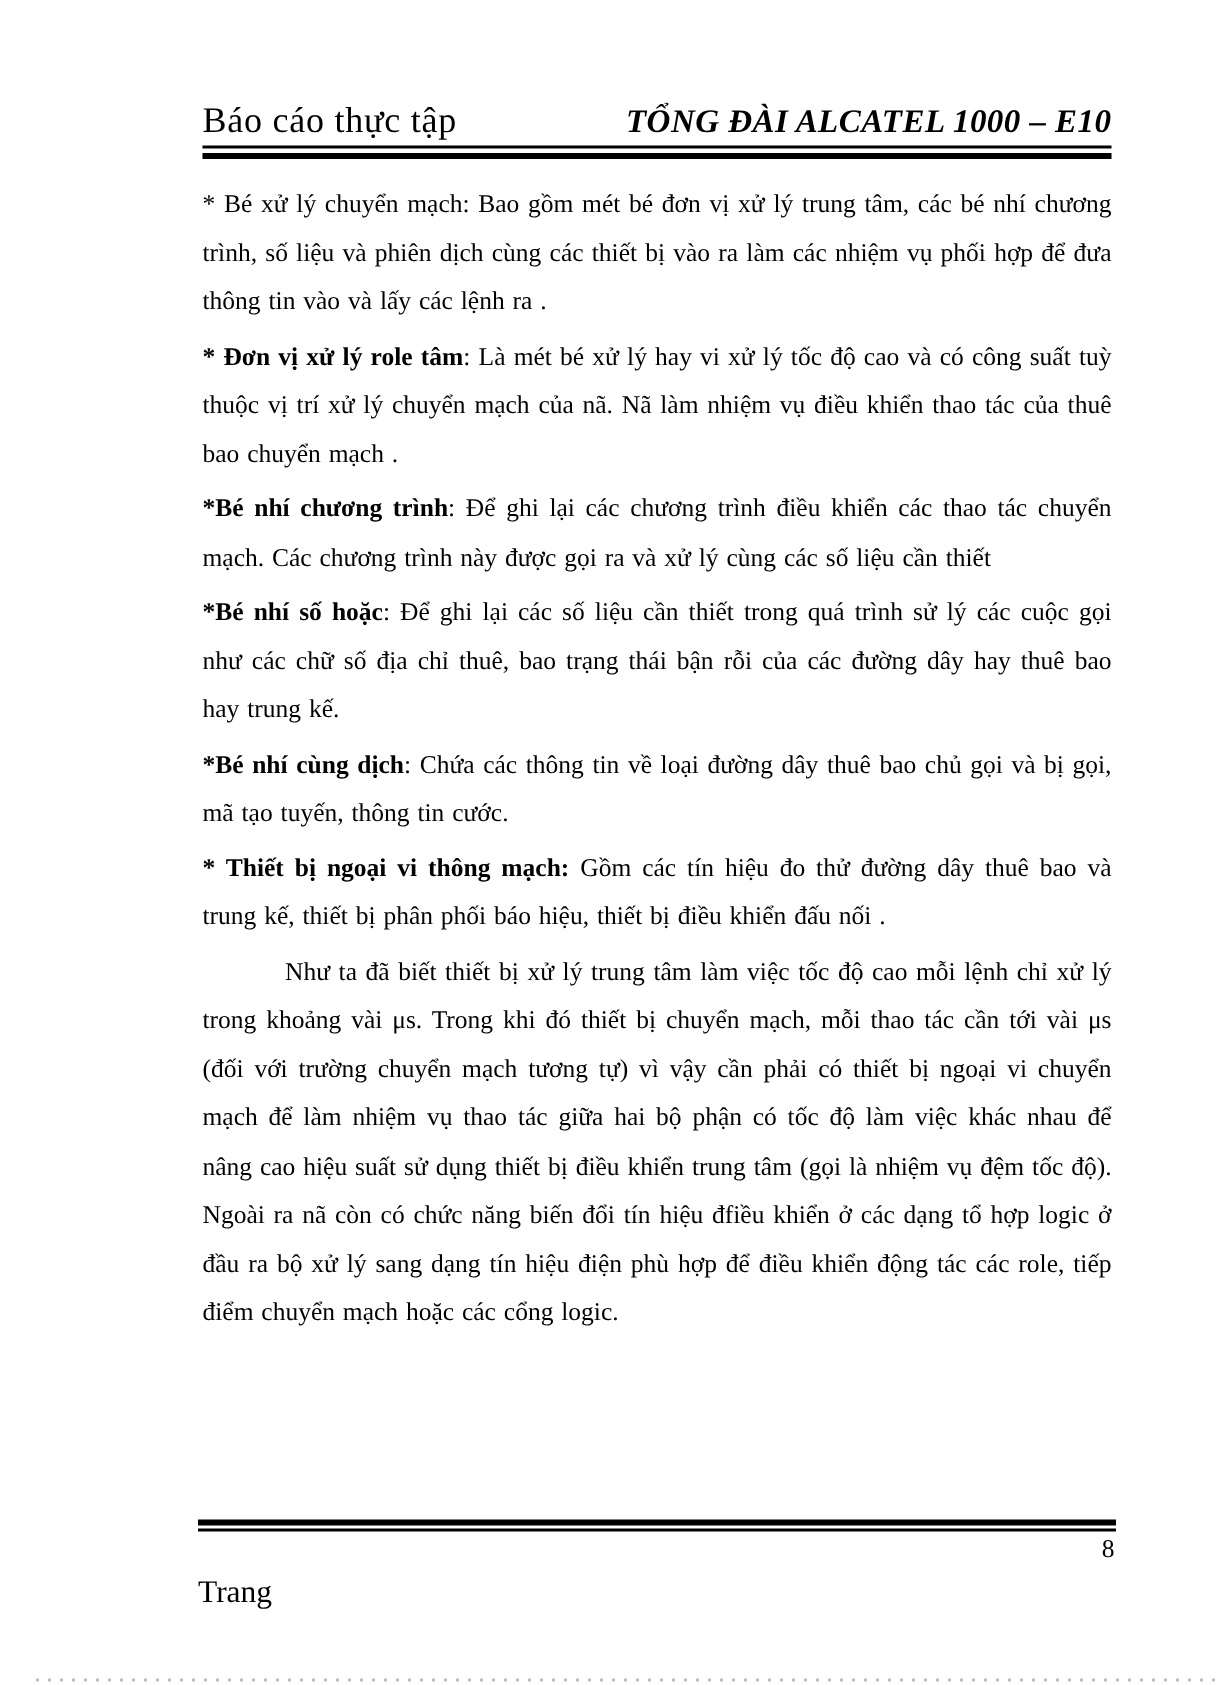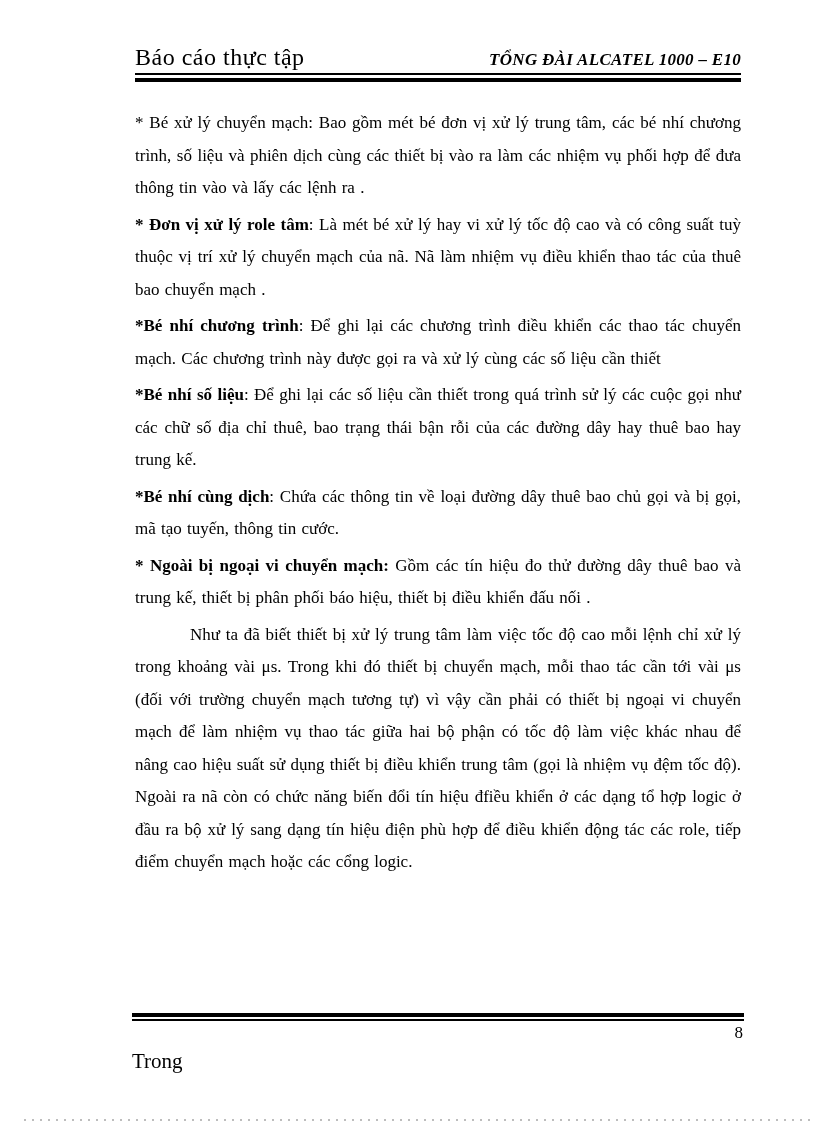--- a/index.html
+++ b/index.html
@@ -19,43 +19,43 @@
     position: absolute;
     left: 135px;
     top: 0;
     width: 606px;
   }
   
   .header-row {
     display: flex;
     justify-content: space-between;
     align-items: baseline;
-    padding-top: 44px;
+    padding-top: 68px;
     padding-bottom: 2px;
     border-bottom: 2px solid #000;
   }
   .header-left {
     font-size: 24px;
     line-height: 27px;
     letter-spacing: 0.5px;
   }
   .header-right {
-    font-size: 17px;
+    font-size: 22px;
     font-weight: bold;
     font-style: italic;
     letter-spacing: 0.3px;
   }
   .rule-thick {
     height: 4px;
     background: #000;
     margin-top: 3px;
   }
   
   .doc-body {
-    margin-top: 25px;
+    margin-top: 14px;
   }
   .para {
     margin: 0 0 4px 0;
     font-size: 17px;
     line-height: 32.5px;
     text-align: justify;
     word-spacing: 1px;
   }
   .para b { font-weight: bold; }
   .para.indent { text-indent: 55px; }
@@ -98,28 +98,28 @@
   <div class="header-row">
     <span class="header-left">Báo cáo thực tập</span>
     <span class="header-right">TỔNG ĐÀI ALCATEL 1000 – E10</span>
   </div>
   <div class="rule-thick"></div>
 
   <div class="doc-body">
       <p class="para">* Bé xử lý chuyển mạch: Bao gồm mét bé đơn vị xử lý trung tâm, các bé nhí chương trình, số liệu và phiên dịch cùng các thiết bị vào ra làm các nhiệm vụ phối hợp để đưa thông tin vào và lấy các lệnh ra .</p>
       <p class="para"><b>* Đơn vị xử lý role tâm</b>: Là mét bé xử lý hay vi xử lý tốc độ cao và có công suất tuỳ thuộc vị trí xử lý chuyển mạch của nã. Nã làm nhiệm vụ điều khiển thao tác của thuê bao chuyển mạch .</p>
       <p class="para"><b>*Bé nhí chương trình</b>: Để ghi lại các chương trình điều khiển các thao tác chuyển mạch. Các chương trình này được gọi ra và xử lý cùng các số liệu cần thiết</p>
-      <p class="para"><b>*Bé nhí số liệu</b>: Để ghi lại các số liệu cần thiết trong quá trình sử lý các cuộc gọi như các chữ số địa chỉ thuê, bao trạng thái bận rỗi của các đường dây hay thuê bao hay trung kế.</p>
+      <p class="para"><b>*Bé nhí số hoặc</b>: Để ghi lại các số liệu cần thiết trong quá trình sử lý các cuộc gọi như các chữ số địa chỉ thuê, bao trạng thái bận rỗi của các đường dây hay thuê bao hay trung kế.</p>
       <p class="para"><b>*Bé nhí cùng dịch</b>: Chứa các thông tin về loại đường dây thuê bao chủ gọi và bị gọi, mã tạo tuyến, thông tin cước.</p>
-      <p class="para"><b>* Ngoài bị ngoại vi chuyển mạch:</b> Gồm các tín hiệu đo thử đường dây thuê bao và trung kế, thiết bị phân phối báo hiệu, thiết bị điều khiển đấu nối .</p>
+      <p class="para"><b>* Thiết bị ngoại vi thông mạch:</b> Gồm các tín hiệu đo thử đường dây thuê bao và trung kế, thiết bị phân phối báo hiệu, thiết bị điều khiển đấu nối .</p>
       <p class="para indent">Như ta đã biết thiết bị xử lý trung tâm làm việc tốc độ cao mỗi lệnh chỉ xử lý trong khoảng vài μs. Trong khi đó thiết bị chuyển mạch, mỗi thao tác cần tới vài μs (đối với trường chuyển mạch tương tự) vì vậy cần phải có thiết bị ngoại vi chuyển mạch để làm nhiệm vụ thao tác giữa hai bộ phận có tốc độ làm việc khác nhau để nâng cao hiệu suất sử dụng thiết bị điều khiển trung tâm (gọi là nhiệm vụ đệm tốc độ). Ngoài ra nã còn có chức năng biến đổi tín hiệu đfiều khiển ở các dạng tổ hợp logic ở đầu ra bộ xử lý sang dạng tín hiệu điện phù hợp để điều khiển động tác các role, tiếp điểm chuyển mạch hoặc các cổng logic.</p>
     </div>
 
 </div>
 
 <div class="footer">
   <div class="rule-thick"></div>
   <div class="rule-thin"></div>
   <div class="page-number">8</div>
-  <div class="footer-label">Trong</div>
+  <div class="footer-label">Trang</div>
 </div>
 
 <div class="dotted-sep"></div>
 
 </body></html>

